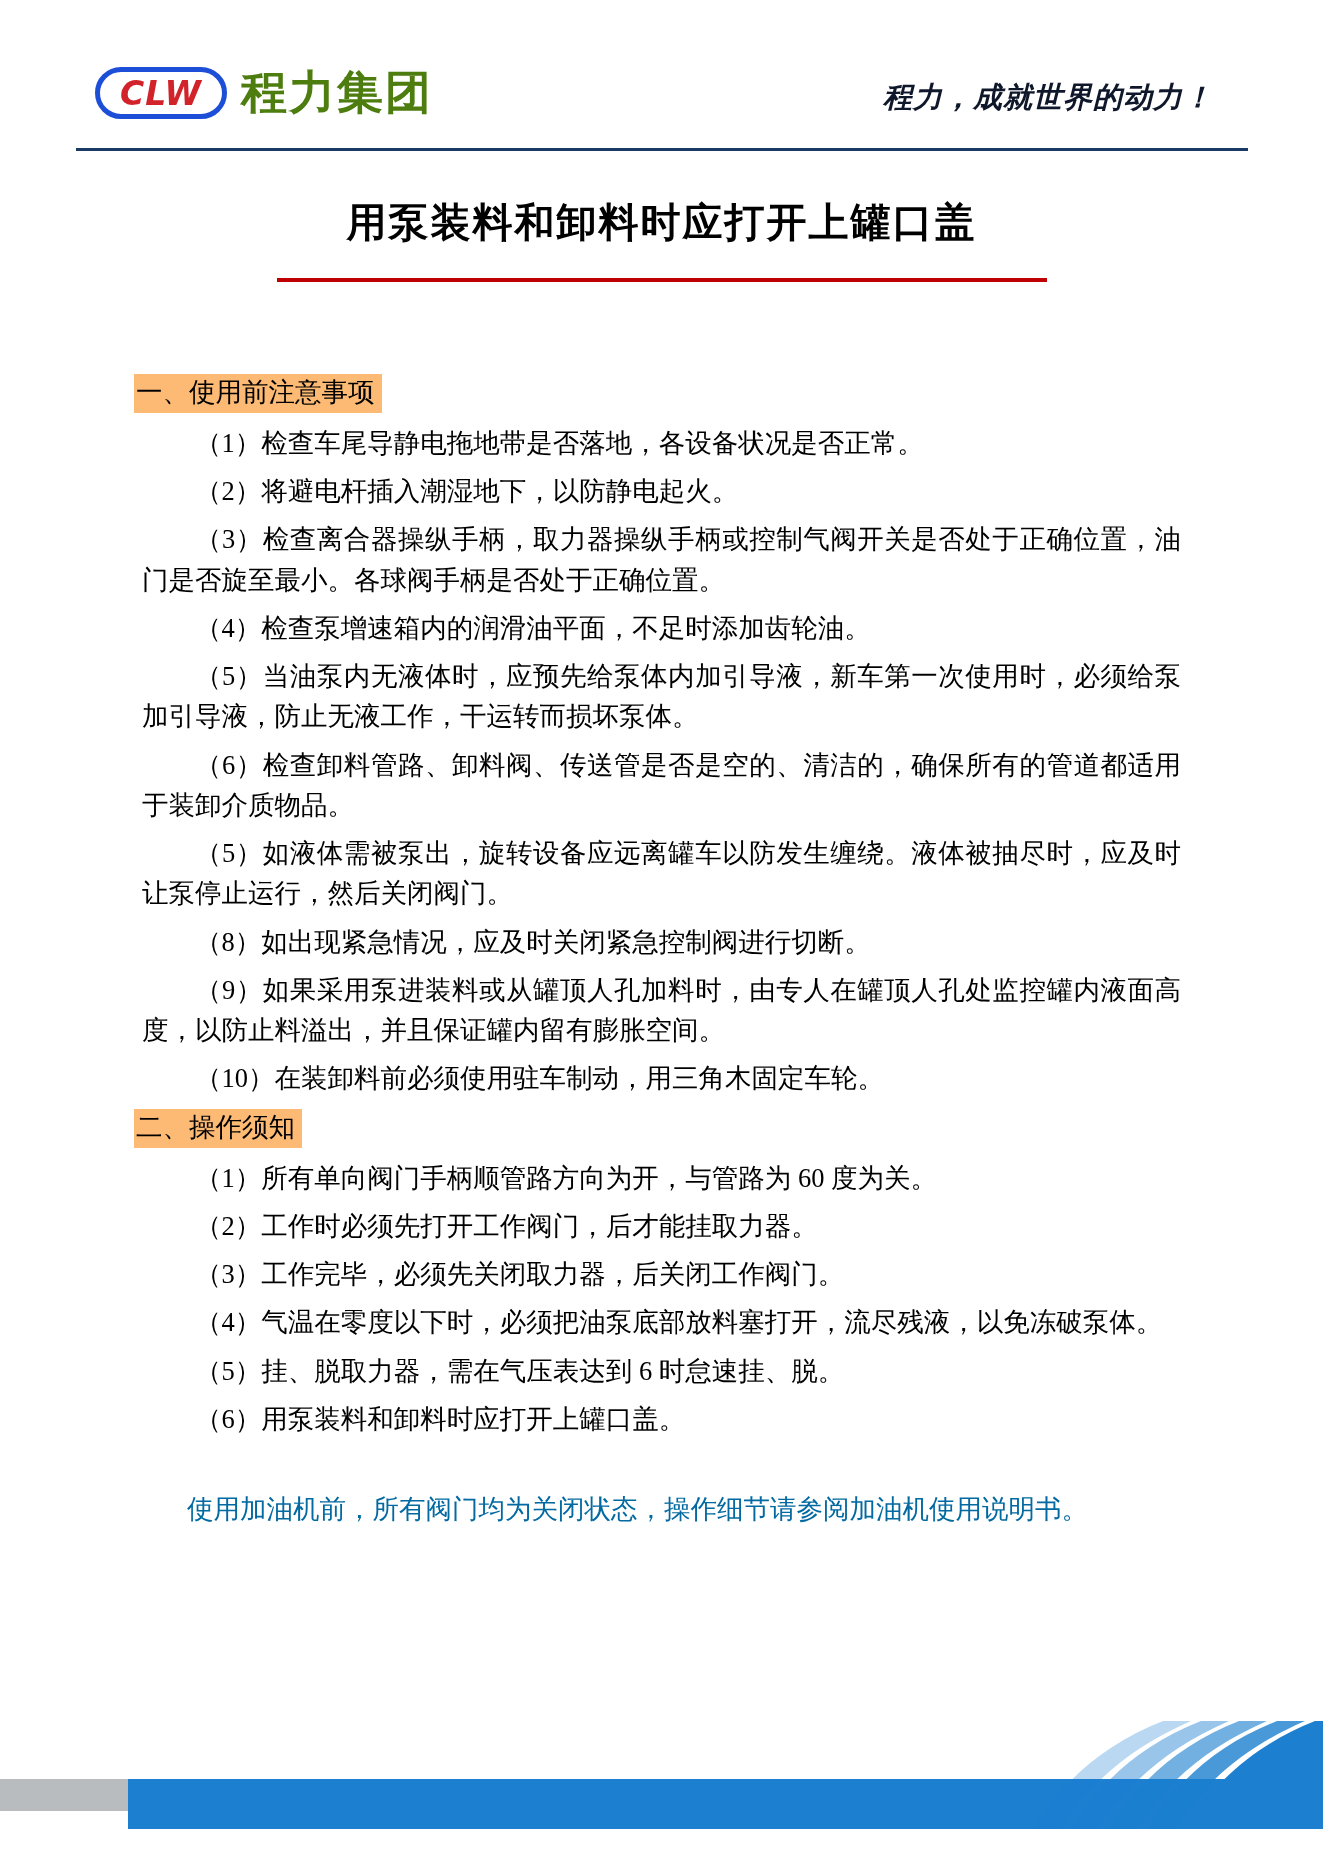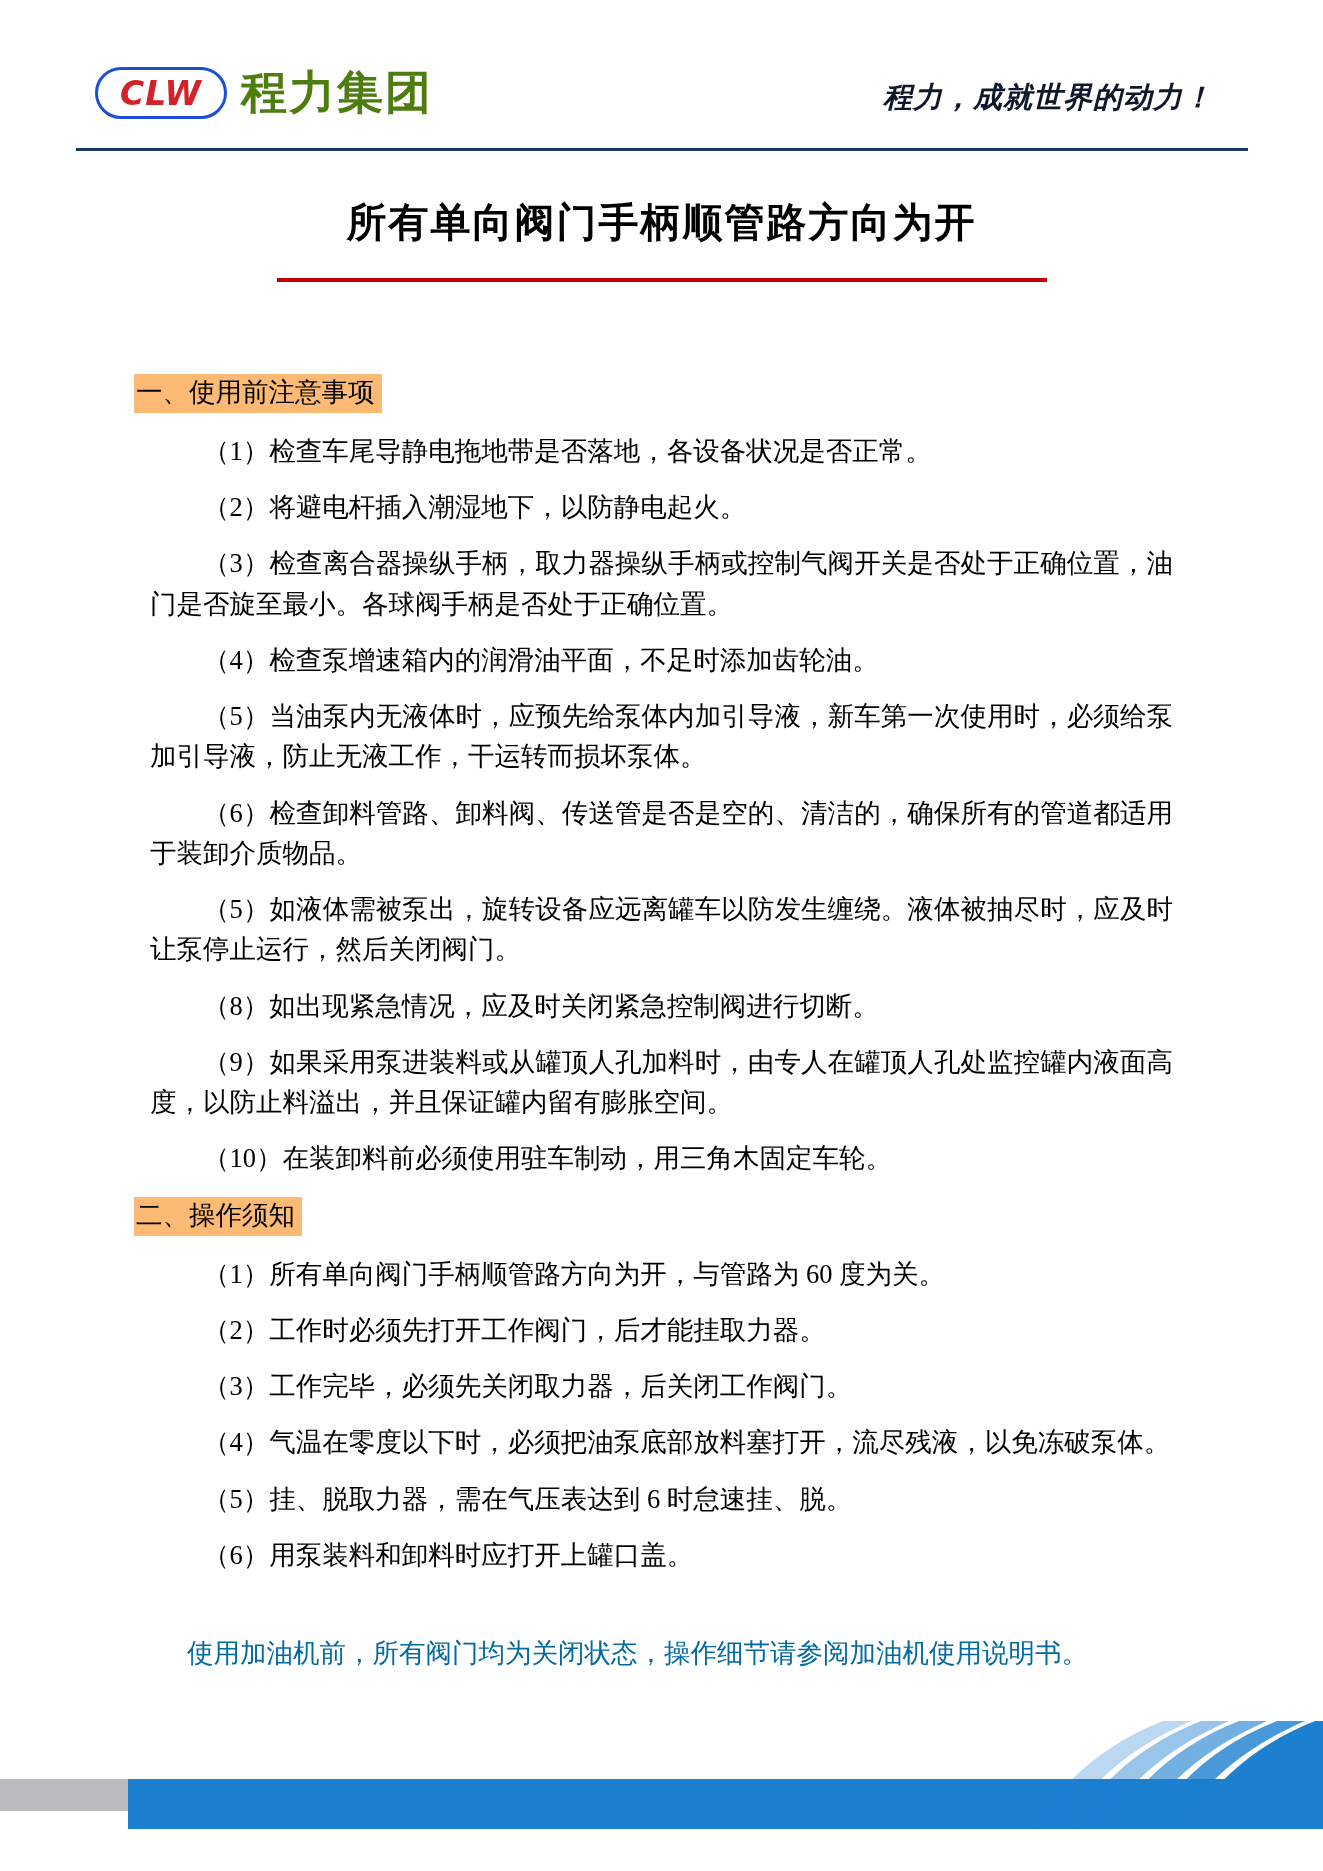--- a/index.html
+++ b/index.html
@@ -31,21 +31,21 @@
   .logo-block {
     position: absolute;
     left: 95px;
     top: 62px;
     display: flex;
     align-items: center;
   }
   .logo-badge {
     width: 132px;
     height: 52px;
-    border: 3px solid #1d4ed8;
+    border: 5px solid #1d4ed8;
     border-radius: 26px;
     background: #ffffff;
     display: flex;
     align-items: center;
     justify-content: center;
     box-sizing: border-box;
     margin-right: 14px;
   }
   .logo-badge span {
     color: #d2232a;
@@ -122,21 +122,21 @@
     padding: 1px 7px 2px 2px;
     font-size: 26.5px;
     line-height: 1.35;
     margin: 2px 0 2px 0;
     white-space: nowrap;
   }
   .section-head-row {
     margin-top: 2px;
   }
   p.item {
-    margin: 16px;
+    margin: 8px;
     text-indent: 53px;
     text-align: justify;
     text-justify: inter-ideograph;
   }
   p.note {
     margin: 0;
     text-indent: 53px;
     color: #0369a1;
     text-align: justify;
     text-justify: inter-ideograph;
@@ -191,21 +191,21 @@
       <div class="logo-badge">
         <span>CLW</span>
       </div>
       <div class="logo-cn">程力集团</div>
     </div>
     <div class="slogan">程力，成就世界的动力！</div>
     <div class="header-rule"></div>
   </div>
 
   <div class="title-wrap">
-    <h1 class="doc-title">所有单向阀门手柄顺管路方向为开</h1>
+    <h1 class="doc-title">用泵装料和卸料时应打开上罐口盖</h1>
     <div class="title-rule"></div>
   </div>
 
   <div class="content">
 
     <div class="section-head-row">
       <span class="section-head">一、使用前注意事项</span>
     </div>
     <p class="item">（1）检查车尾导静电拖地带是否落地，各设备状况是否正常。</p>
     <p class="item">（2）将避电杆插入潮湿地下，以防静电起火。</p>

